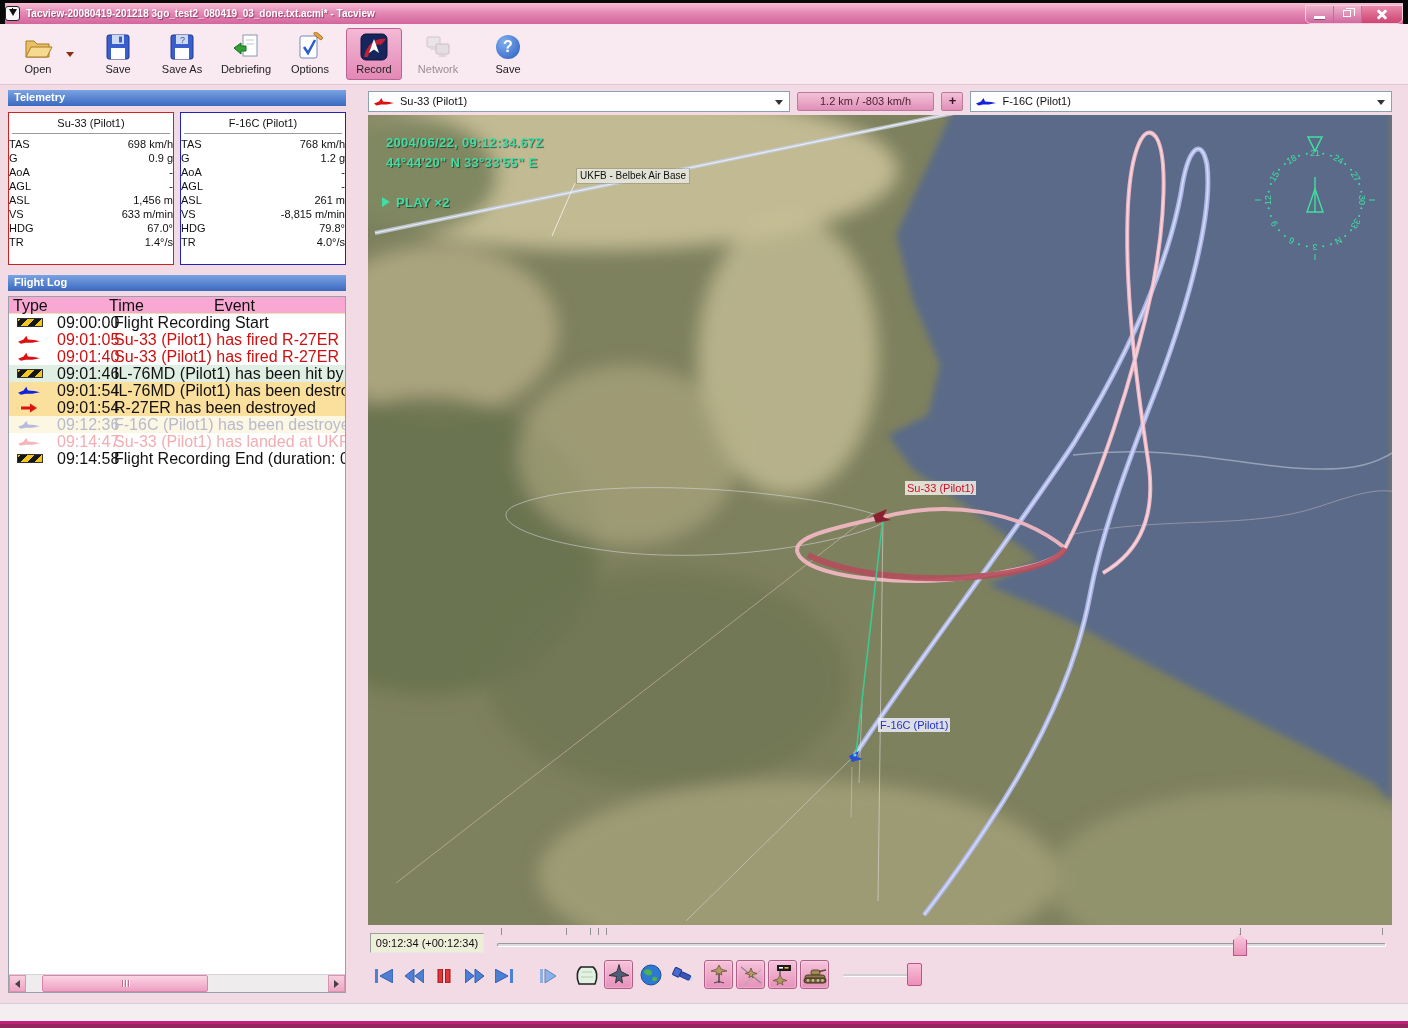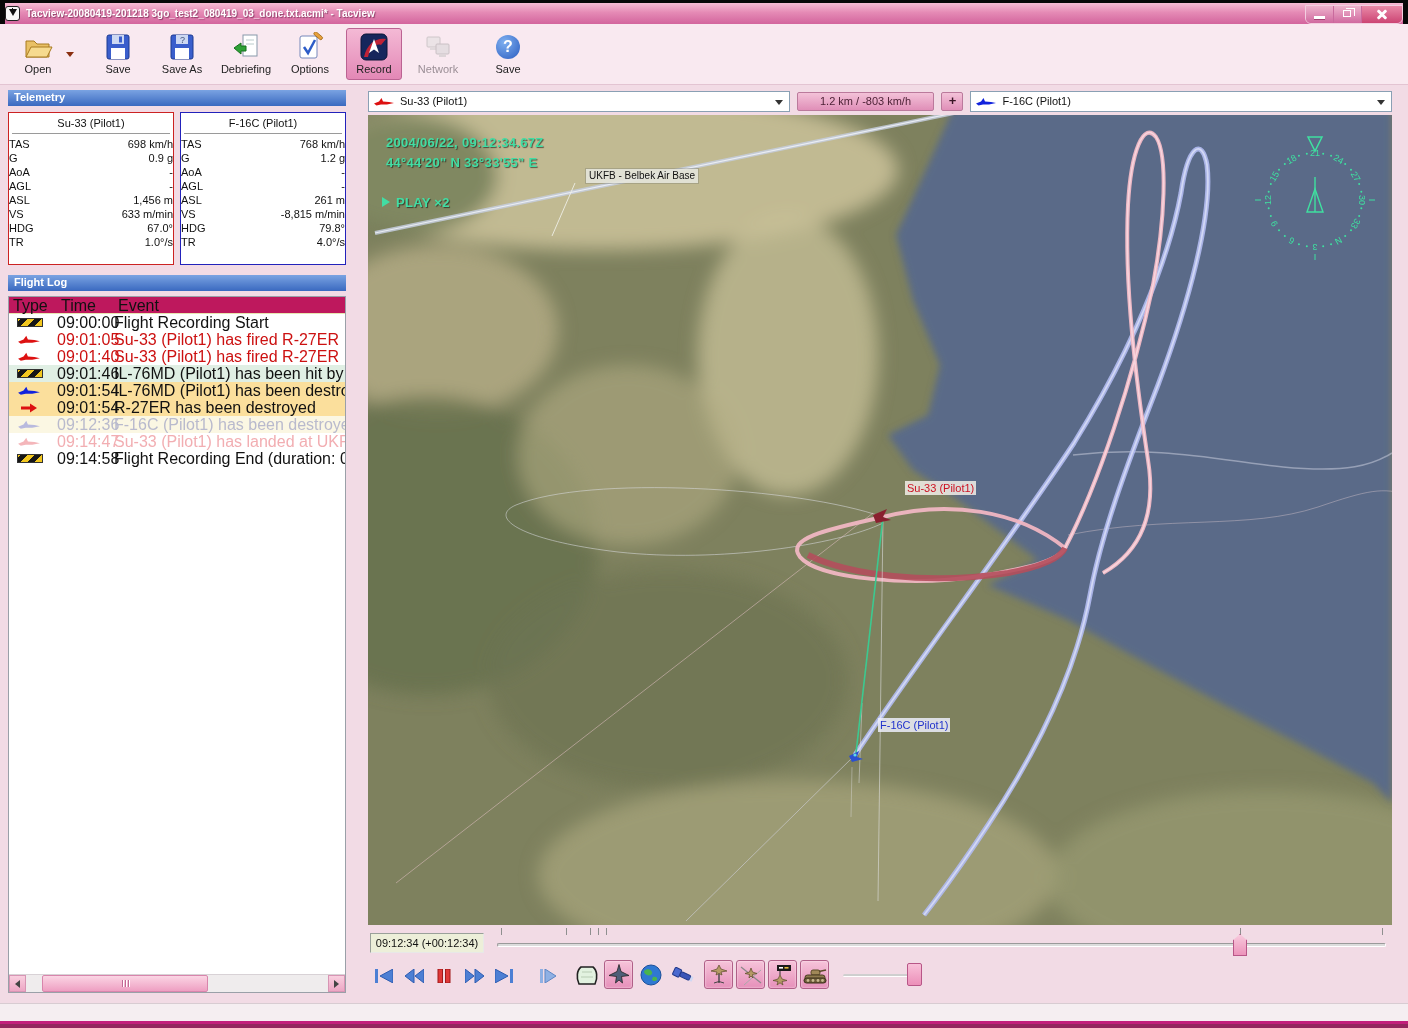--- a/index.html
+++ b/index.html
@@ -42,21 +42,21 @@
   .sec-hdr { height:16px; background:linear-gradient(#7aa3e2,#3a69c0); color:#fff; font-size:11px; font-weight:bold;
     padding:1px 0 0 6px; }
   .tele-row { display:flex; gap:6px; margin-top:6px; margin-bottom:10px;}
   .tbox { width:166px; height:153px; background:#fff; font-size:11px; }
   .tbox.red { border:1px solid #cc2222; } .tbox.blue { border:1px solid #2222bb; }
   .tbox-title { text-align:center; padding-top:4px; height:20px; color:#111;}
   .tbox-sep { height:1px; background:#9a9a9a; margin:0 3px 3px 3px;}
   .trow { display:flex; justify-content:space-between; padding:0 0; height:14px; line-height:14px; color:#111;}
   
   .fl-wrap { border:1px solid #9aa0a8; background:#fff; height:697px; margin-top:5px; position:relative; overflow:hidden;}
-  .fl-hdr { display:flex; background:#be185d; border-bottom:1px solid #e6e6b0; height:17px; line-height:17px; color:#111;}
+  .fl-hdr { display:flex; background:#f9a8d4; border-bottom:1px solid #e6e6b0; height:17px; line-height:17px; color:#111;gap:48px;}
   .fl-hdr div { padding-left:4px; }
   .c-type { width:48px; flex:none; padding-left:10px;} .c-time { width:57px; flex:none;} .c-event { flex:1; overflow:hidden; white-space:nowrap;}
   .fl-row { display:flex; height:17px; line-height:17px; align-items:center; color:#111; white-space:nowrap;}
   .fl-row .c-type { display:flex; align-items:center; padding-left:8px;}
   .fl-row.red { color:#cc1111; }
   .fl-row.hit { background:#e0efe4; }
   .fl-row.destroyed { background:#fbdf9c; }
   .fl-row.faded-gray { color:#b9bacd; background:#fbf7e3;}
   .fl-row.faded-pink { color:#f2aeb2; }
   .hazard { width:26px; height:9px; border:1px solid #333;
@@ -258,21 +258,21 @@
         <div class="trow">
             <span>VS</span>
             <span>633 m/min</span>
           </div>
         <div class="trow">
             <span>HDG</span>
             <span>67.0°</span>
           </div>
         <div class="trow">
             <span>TR</span>
-            <span>1.0°/s</span>
+            <span>1.4°/s</span>
           </div>
       </div>
       <div class="tbox blue">
         <div class="tbox-title">F-16C (Pilot1)</div>
         <div class="tbox-sep"></div>
         <div class="trow">
             <span>TAS</span>
             <span>768 km/h</span>
           </div>
         <div class="trow">
@@ -522,21 +522,21 @@
             <circle cx="938.8385356496542" cy="38.71403560842623" r="1" fill="#3fe0a0"></circle>
             <line x1="1001" y1="85" x2="1007" y2="85" stroke="#3fe0a0"></line>
             <line x1="947" y1="139" x2="947" y2="145" stroke="#3fe0a0"></line>
             <line x1="893" y1="85.00000000000001" x2="887" y2="85.00000000000001" stroke="#3fe0a0"></line>
           </g>
       </svg>
 
       <div class="ovl" style="left:18px;top:20px">2004/06/22, 09:12:34.67Z</div>
       <div class="ovl" style="left:18px;top:40px">44°44'20" N  33°33'55" E</div>
       <div class="ovl" style="left:14px;top:80px"><span class="play-tri"></span><span>PLAY ×2</span></div>
-      <div class="maplabel" style="left:218px;top:54px">UKFB - Belbek Air Base</div>
+      <div class="maplabel" style="left:209px;top:54px">UKFB - Belbek Air Base</div>
       <div class="ac-label su" style="left:537px;top:366px">Su-33 (Pilot1)</div>
       <div class="ac-label f16" style="left:510px;top:603px">F-16C (Pilot1)</div>
     </div>
 
     <div class="timebox">09:12:34 (+00:12:34)</div>
     <div class="tl">
       <div class="tl-track"></div>
       <div class="tl-tick" style="left:4px"></div>
       <div class="tl-tick" style="left:69px"></div>
       <div class="tl-tick" style="left:93px"></div>

